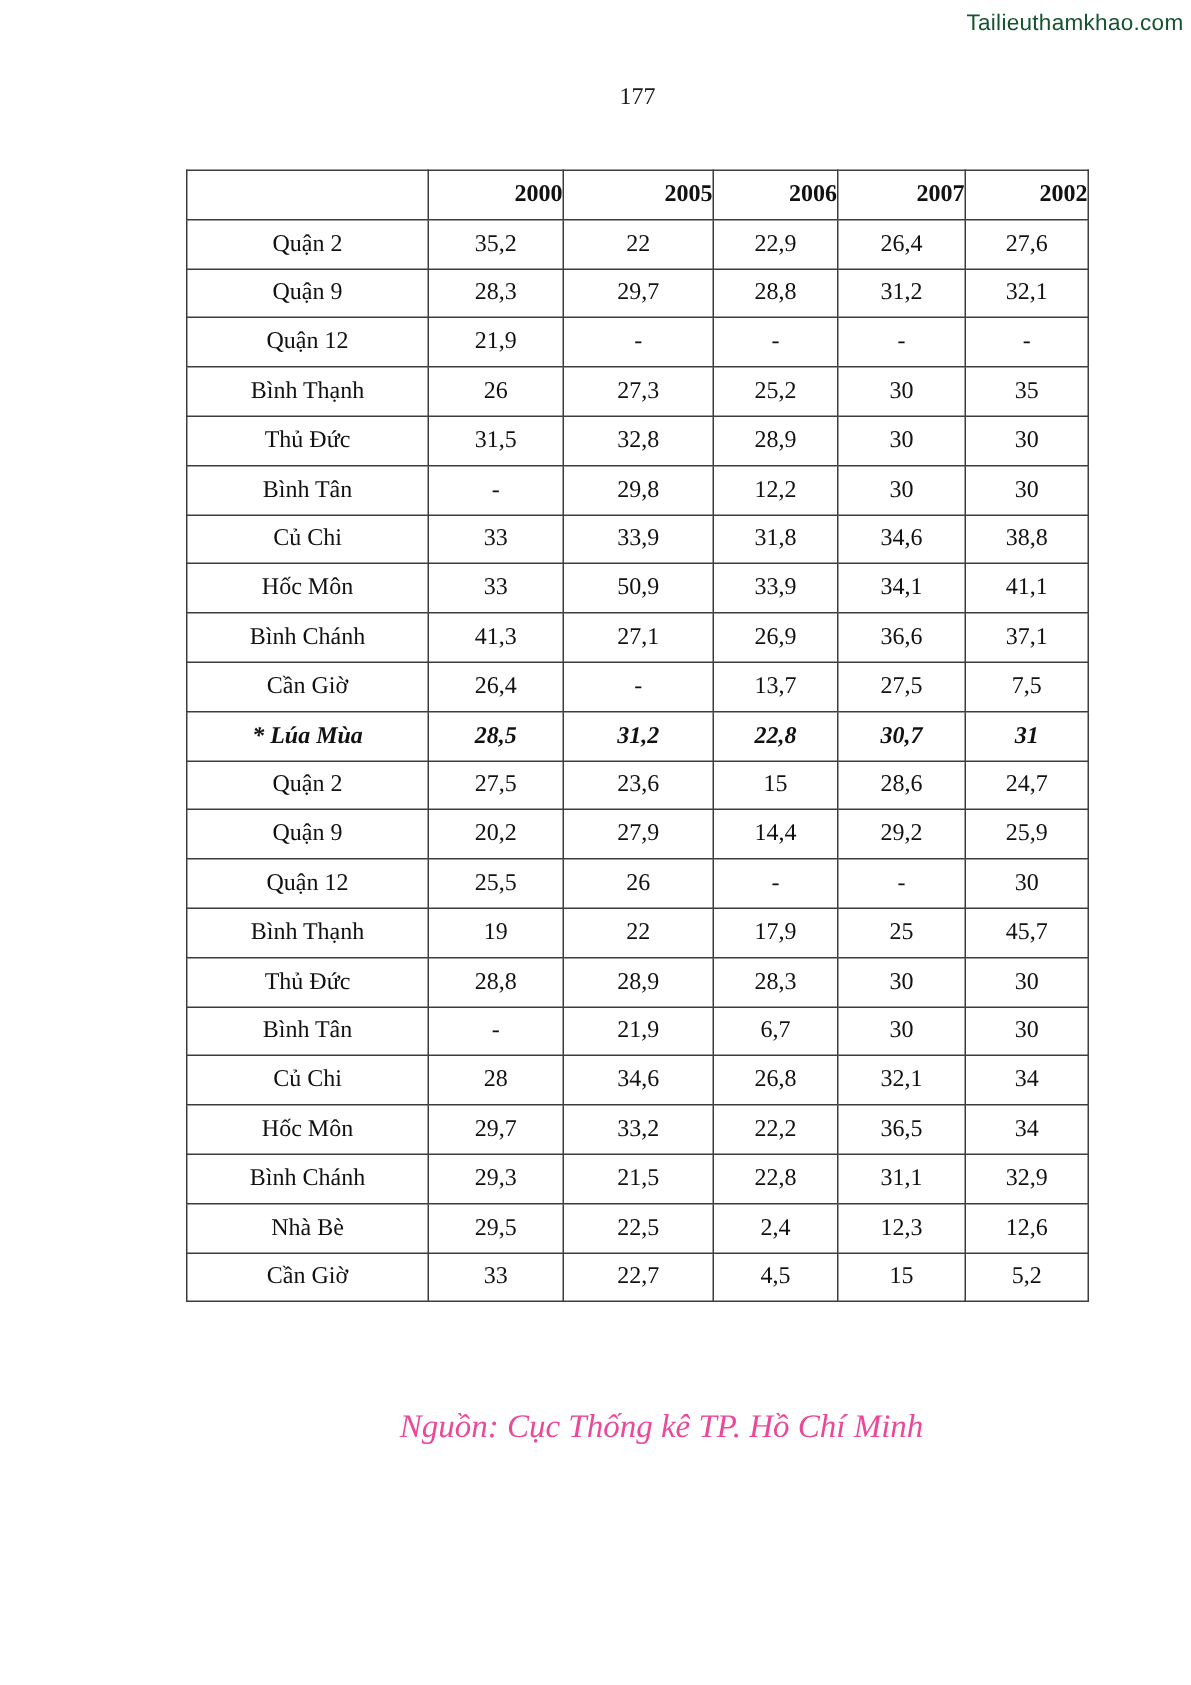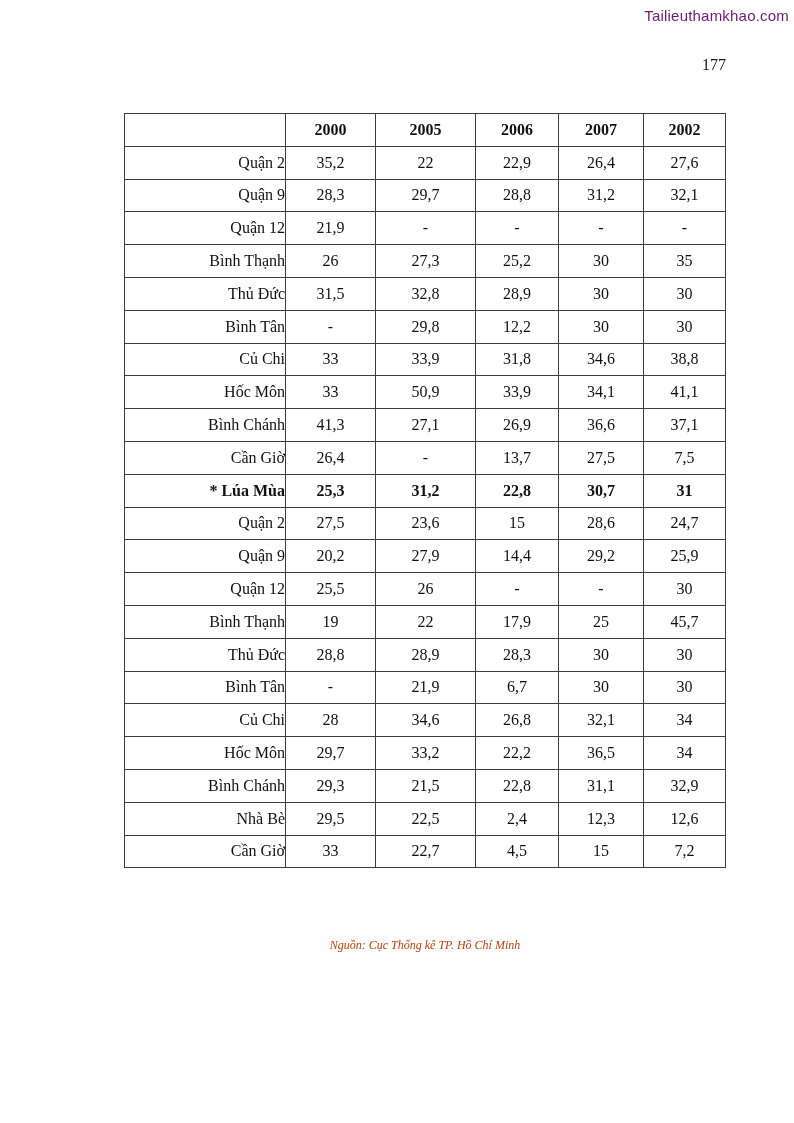--- a/index.html
+++ b/index.html
@@ -16,30 +16,30 @@
     font-family: "Liberation Serif", "DejaVu Serif", serif;
     color: #111111;
     overflow: hidden;
   }
   .watermark {
     position: absolute;
     top: 7px;
     right: 5px;
     font-family: "Liberation Sans", "DejaVu Sans", sans-serif;
     font-size: 15px;
-    color: #701a75;
+    color: #14532d;
     text-shadow: 1px 1px 0 #ffffff;
     letter-spacing: 0.2px;
   }
   .page-number {
     position: absolute;
     top: 56px;
     left: 124px;
     width: 602px;
-    text-align: right;
+    text-align: center;
     font-size: 16px;
     color: #1c1c1c;
   }
   table.data-table {
     position: absolute;
     top: 113px;
     left: 124px;
     width: 601px;
     border-collapse: collapse;
     table-layout: fixed;
@@ -49,47 +49,48 @@
     border: 1px solid #3d3d3d;
     height: 31.8px;
     font-size: 16px;
     vertical-align: middle;
     padding: 0;
     overflow: hidden;
     white-space: nowrap;
   }
   table.data-table th {
     font-weight: bold;
+    text-align: right;
+  }
+  td.label-cell {
     text-align: center;
-  }
-  td.label-cell {
-    text-align: right;
     padding-left: 8px;
   }
   td.value-cell {
     text-align: center;
   }
   tr.bold-row td {
     font-weight: bold;
+    font-style: italic;
   }
   .col-label  { width: 161px; }
   .col-y2000  { width: 90px;  }
   .col-y2005  { width: 100px; }
   .col-y2006  { width: 83px;  }
   .col-y2007  { width: 85px;  }
   .col-y2008  { width: 82px;  }
   .source-note {
     position: absolute;
     top: 938px;
-    left: 108px;
+    left: 124px;
     width: 634px;
     text-align: center;
-    font-size: 12px;
+    font-size: 22px;
     font-style: italic;
-    color: #c2410c;
+    color: #ec4899;
   }
 </style>
 </head>
 <body>
 
 <div class="page">
 
   <span class="watermark">Tailieuthamkhao.com</span>
 
   <div class="page-number">177</div>
@@ -189,21 +190,21 @@
         <tr>
           <td class="label-cell">Cần Giờ</td>
           <td class="value-cell">26,4</td>
           <td class="value-cell">-</td>
           <td class="value-cell">13,7</td>
           <td class="value-cell">27,5</td>
           <td class="value-cell">7,5</td>
         </tr>
         <tr class="bold-row">
           <td class="label-cell">* Lúa Mùa</td>
-          <td class="value-cell">25,3</td>
+          <td class="value-cell">28,5</td>
           <td class="value-cell">31,2</td>
           <td class="value-cell">22,8</td>
           <td class="value-cell">30,7</td>
           <td class="value-cell">31</td>
         </tr>
         <tr>
           <td class="label-cell">Quận 2</td>
           <td class="value-cell">27,5</td>
           <td class="value-cell">23,6</td>
           <td class="value-cell">15</td>
@@ -281,20 +282,20 @@
           <td class="value-cell">2,4</td>
           <td class="value-cell">12,3</td>
           <td class="value-cell">12,6</td>
         </tr>
         <tr>
           <td class="label-cell">Cần Giờ</td>
           <td class="value-cell">33</td>
           <td class="value-cell">22,7</td>
           <td class="value-cell">4,5</td>
           <td class="value-cell">15</td>
-          <td class="value-cell">7,2</td>
+          <td class="value-cell">5,2</td>
         </tr>
       </tbody>
   </table>
 
   <div class="source-note">Nguồn: Cục Thống kê TP. Hồ Chí Minh</div>
 
 </div>
 
 </body></html>

